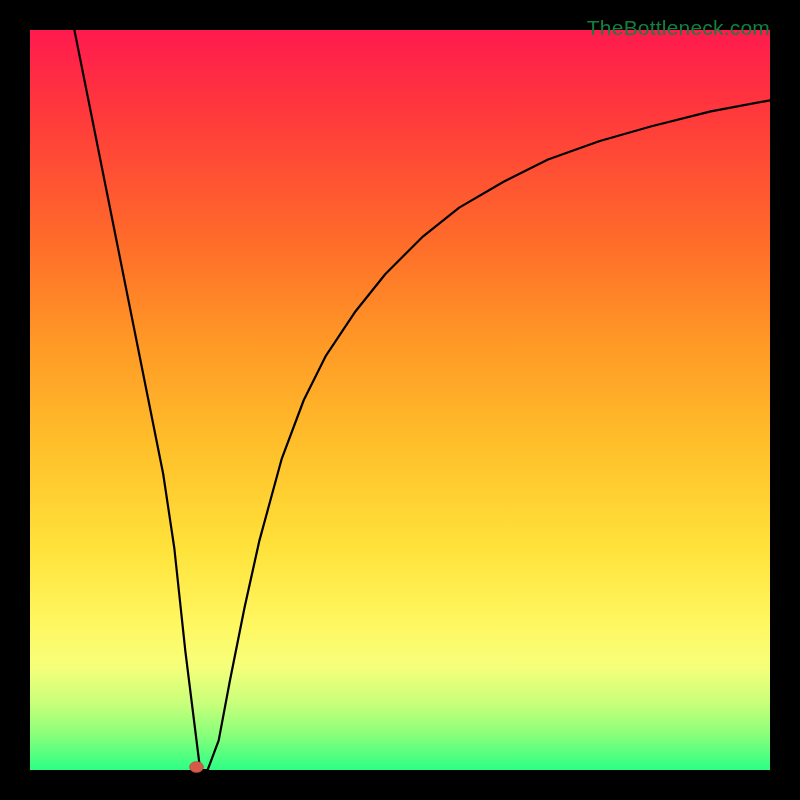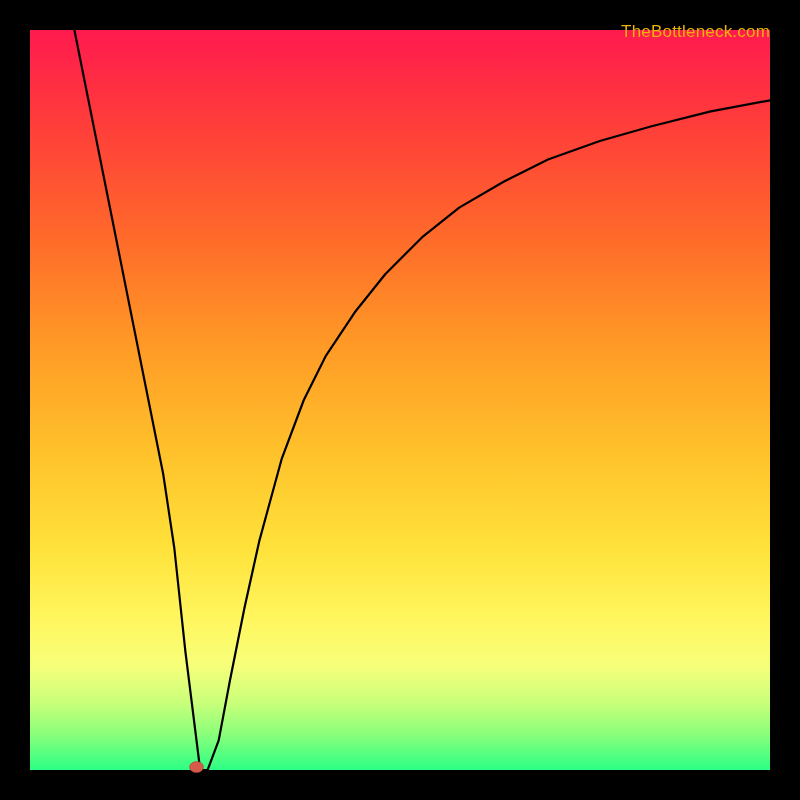--- a/index.html
+++ b/index.html
@@ -40,24 +40,24 @@
   .plot svg {
     position: absolute;
     left: 0;
     top: 0;
     width: 740px;
     height: 740px;
     overflow: visible;
   }
   .watermark {
     position: absolute;
-    top: 22px;
+    top: 16px;
     right: 30px;
-    color: #eab308;
-    font-size: 17px;
+    color: #15803d;
+    font-size: 21px;
     font-weight: 400;
     letter-spacing: 0.2px;
     user-select: none;
   }
 </style>
 </head>
 <body>
 
 <div class="frame">
 

